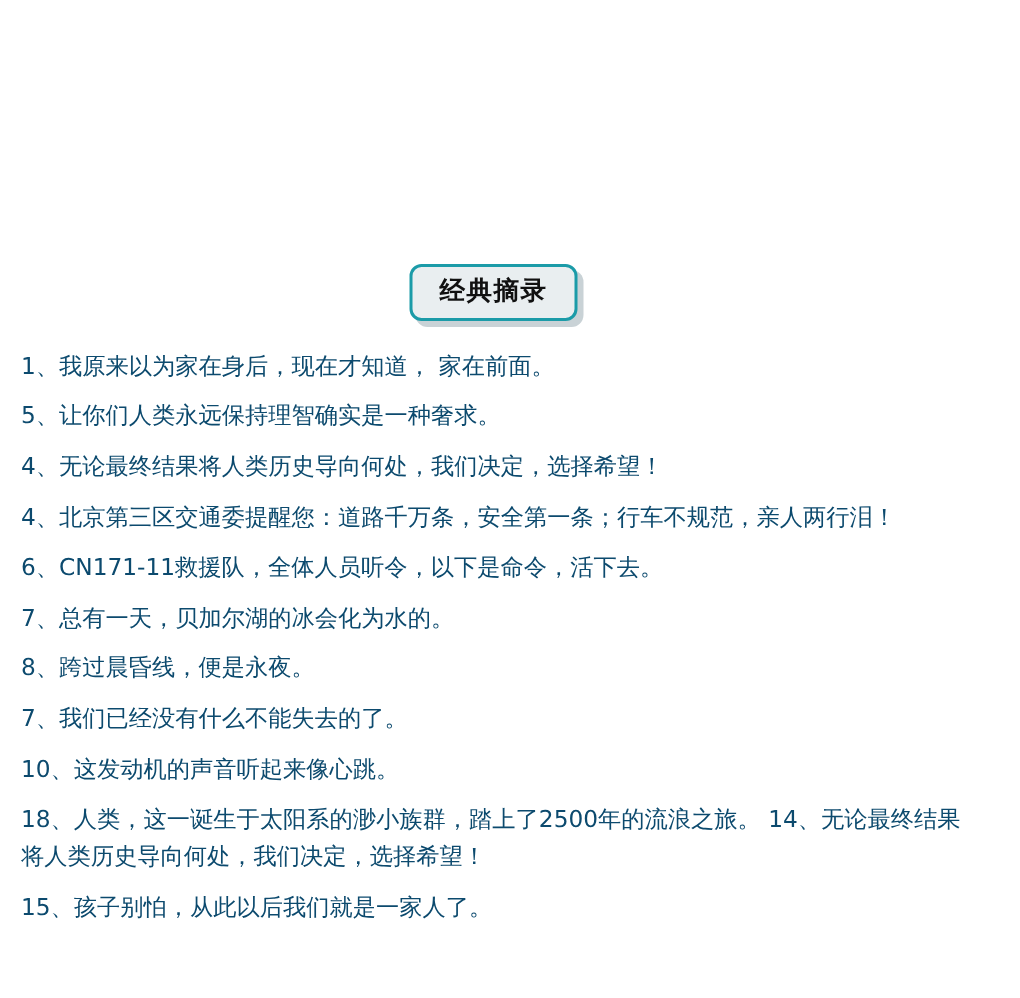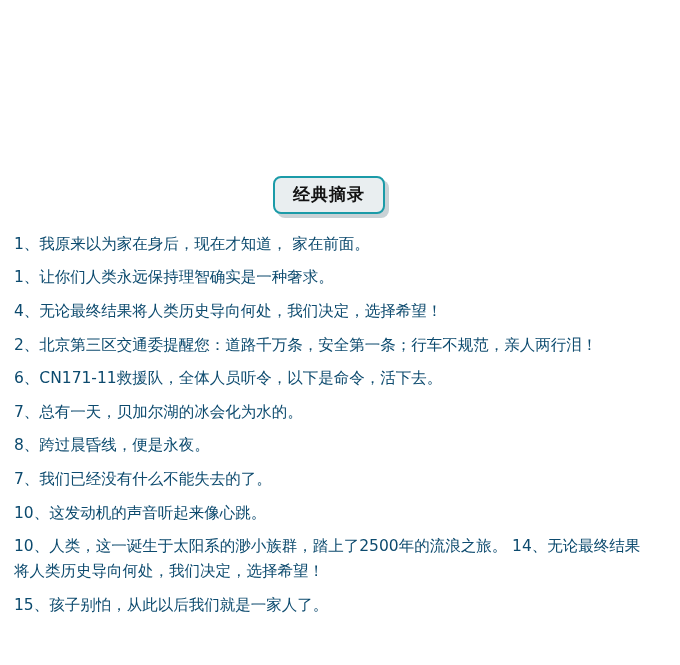--- a/index.html
+++ b/index.html
@@ -59,25 +59,25 @@
 <body>
 
 <div class="page">
 
   <div class="heading-wrap">
     <div class="heading-badge">经典摘录</div>
   </div>
 
   <ul class="list">
     <li>1、我原来以为家在身后，现在才知道， 家在前面。</li>
-    <li>1、让你们人类永远保持理智确实是一种奢求。</li>
+    <li>5、让你们人类永远保持理智确实是一种奢求。</li>
     <li>4、无论最终结果将人类历史导向何处，我们决定，选择希望！</li>
-    <li>2、北京第三区交通委提醒您：道路千万条，安全第一条；行车不规范，亲人两行泪！</li>
+    <li>4、北京第三区交通委提醒您：道路千万条，安全第一条；行车不规范，亲人两行泪！</li>
     <li>6、CN171-11救援队，全体人员听令，以下是命令，活下去。</li>
     <li>7、总有一天，贝加尔湖的冰会化为水的。</li>
     <li>8、跨过晨昏线，便是永夜。</li>
     <li>7、我们已经没有什么不能失去的了。</li>
     <li>10、这发动机的声音听起来像心跳。</li>
-    <li>10、人类，这一诞生于太阳系的渺小族群，踏上了2500年的流浪之旅。 14、无论最终结果将人类历史导向何处，我们决定，选择希望！</li>
+    <li>18、人类，这一诞生于太阳系的渺小族群，踏上了2500年的流浪之旅。 14、无论最终结果将人类历史导向何处，我们决定，选择希望！</li>
     <li>15、孩子别怕，从此以后我们就是一家人了。</li>
   </ul>
 
 </div>
 
 </body></html>

